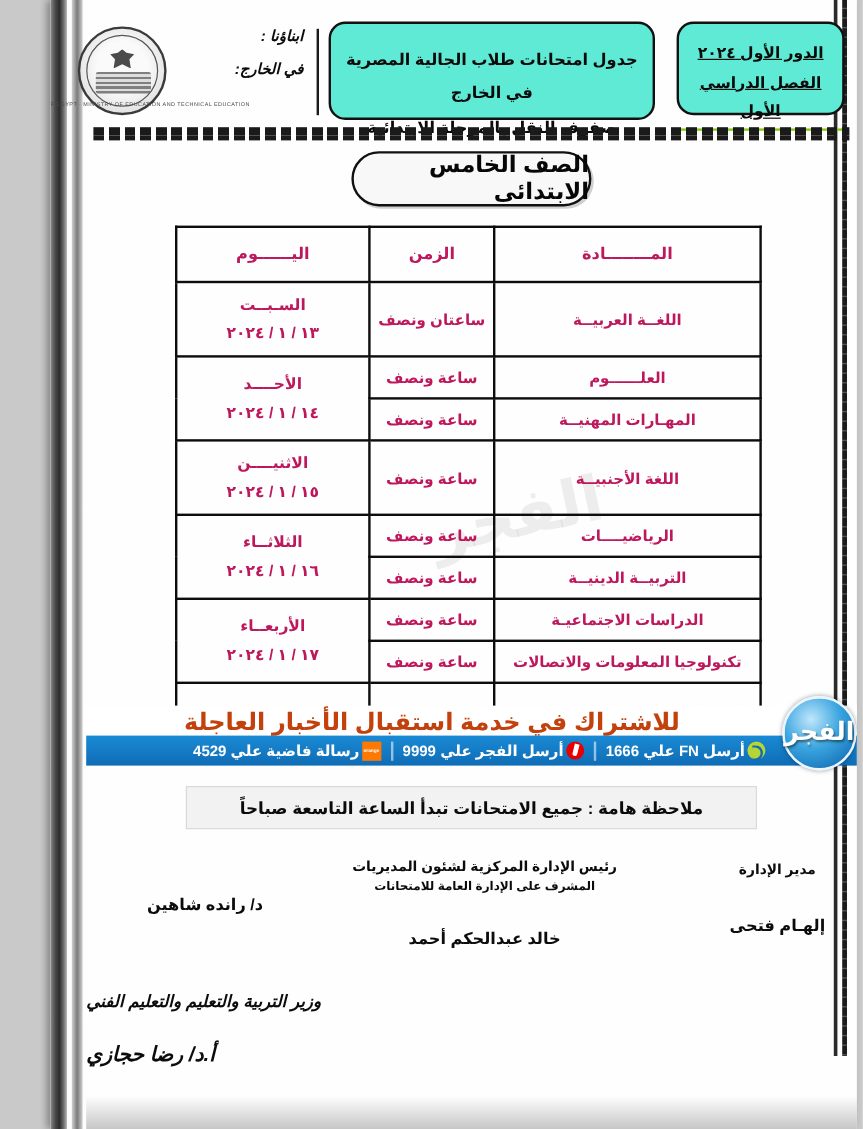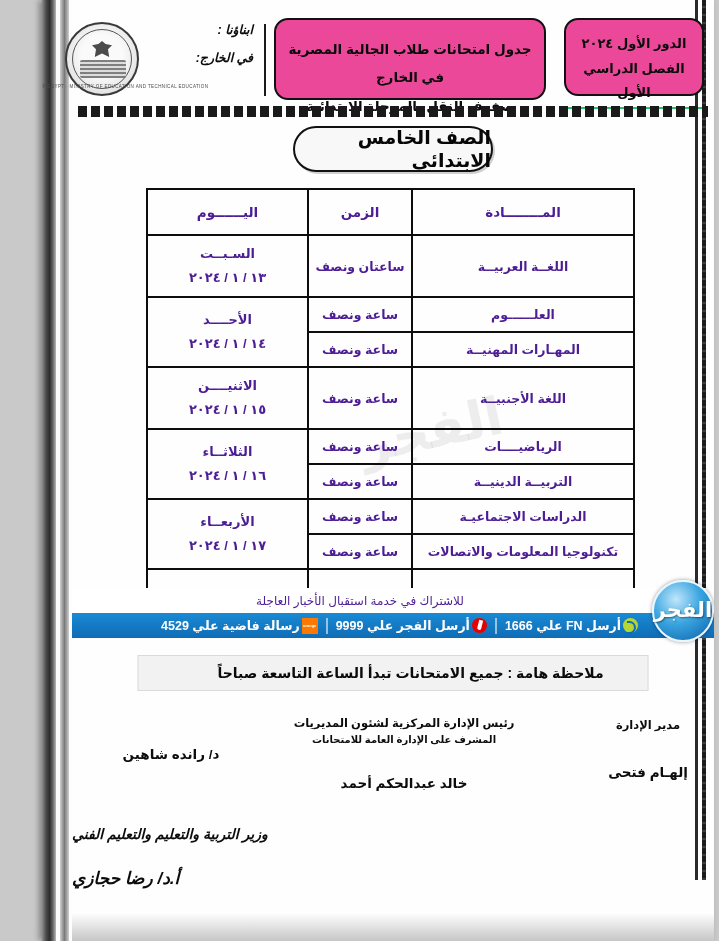--- a/index.html
+++ b/index.html
@@ -40,31 +40,31 @@
   }
 
   
   .hdr{
     position:absolute;top:10px;left:0;width:642px;height:96px;
   }
   .box{
     position:absolute;
     border:2px solid #111;
     border-radius:14px;
-    background:#ec4899;
+    background:#5eead4;
     box-sizing:border-box;
     text-align:center;
     color:#0b0b0b;
     font-weight:bold;
   }
   #hdr-term{
     right:10px;top:8px;width:140px;height:78px;
-    padding-top:12px;line-height:1.9;font-size:13px;
-  }
-  #hdr-term .u{border-bottom:2px solid #22c55e;padding-bottom:1px;}
+    padding-top:12px;line-height:1.9;font-size:13px;text-decoration:underline;
+  }
+  #hdr-term .u{border-bottom:2px solid #84cc16;padding-bottom:1px;}
   #hdr-title{
     right:168px;top:8px;width:272px;height:82px;
     padding-top:16px;line-height:2.1;font-size:13.5px;
   }
   #hdr-ours{
     right:455px;top:6px;width:120px;height:88px;
     font-size:12.5px;font-style:italic;text-align:right;
     padding-right:6px;line-height:2.25;
     border:none;background:transparent;border-radius:0;
   }
@@ -121,21 +121,21 @@
   
   #tbl{
     position:absolute;top:188px;right:79px;width:487px;
     border-collapse:collapse;
     table-layout:fixed;
   }
   #tbl td,#tbl th{
     border:2px solid #0d0d0d;
     text-align:center;
     vertical-align:middle;
-    color:#4c1d95;
+    color:#be185d;
     padding:0;
   }
   #tbl th{font-size:13.5px;font-weight:bold;height:44px;letter-spacing:.5px;}
   .col-day{width:161px;}
   .col-time{width:104px;}
   .col-subj{width:222px;}
   .c-day{font-size:13px;font-weight:bold;line-height:1.85;}
   .c-day .d1{display:block;}
   .c-day .d2{display:block;letter-spacing:1px;}
   .c-time{font-size:12.5px;font-weight:bold;}
@@ -160,21 +160,21 @@
   #ad{
     position:absolute;left:0px;top:588px;width:646px;height:52px;
     z-index:40;
   }
   #ad-top{
     position:absolute;left:0;top:0;width:646px;height:26px;
     background:#ffffff;
     display:flex;align-items:center;justify-content:center;
   }
   #ad-top span{
-    color:#4c1d95;font-size:12px;font-weight:normal;letter-spacing:.2px;
+    color:#c2410c;font-size:20px;font-weight:bold;letter-spacing:.2px;
     padding-right:70px;
   }
   #ad-bar{
     position:absolute;left:0;top:25px;width:646px;height:25px;
     background:linear-gradient(180deg,#1a8ad4 0%,#0f6cb5 100%);
     display:flex;align-items:center;
     direction:rtl;
     padding-right:72px;box-sizing:border-box;
   }
   .ad-seg{
@@ -219,21 +219,20 @@
 
   
   #note{
     position:absolute;top:655px;left:50%;transform:translateX(-50%);
     width:474px;height:34px;
     background:#f2f2f2;
     border:1px solid #dadada;
     display:flex;align-items:center;justify-content:center;
     font-size:14px;font-weight:bold;color:#0b0b0b;
     letter-spacing:.3px;
-    padding-left:35px;
   }
 
   
   #sig{
     position:absolute;top:706px;left:0;width:642px;height:105px;
   }
   .sig-col{position:absolute;text-align:center;color:#0c0c0c;}
   .sig-title{font-size:11.5px;font-weight:bold;line-height:1.6;}
   .sig-sub{font-size:10px;font-weight:bold;margin-top:2px;}
   .sig-name{font-size:13.5px;font-weight:bold;margin-top:30px;}

